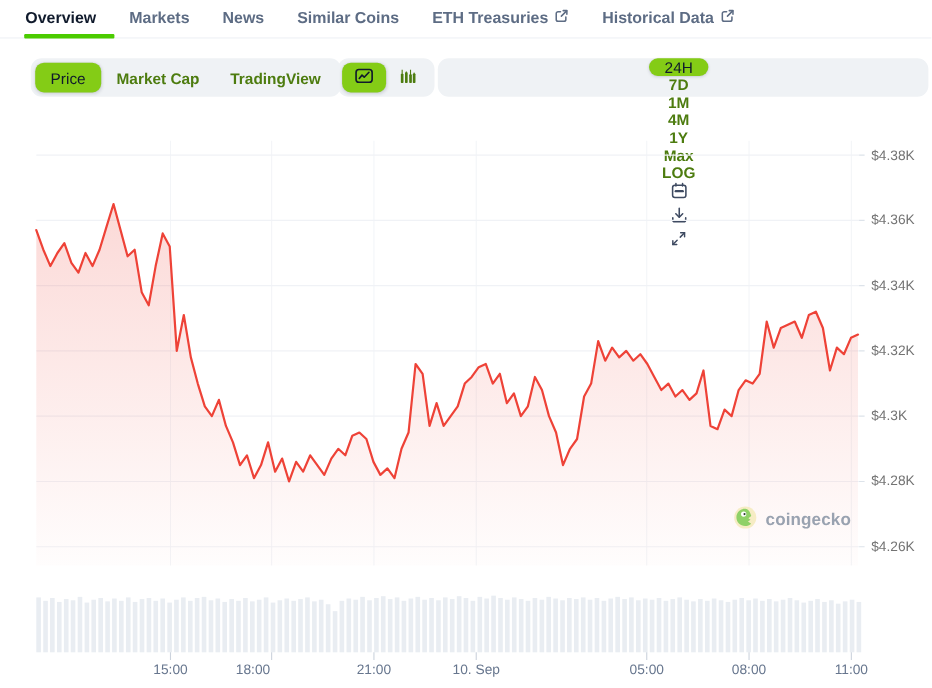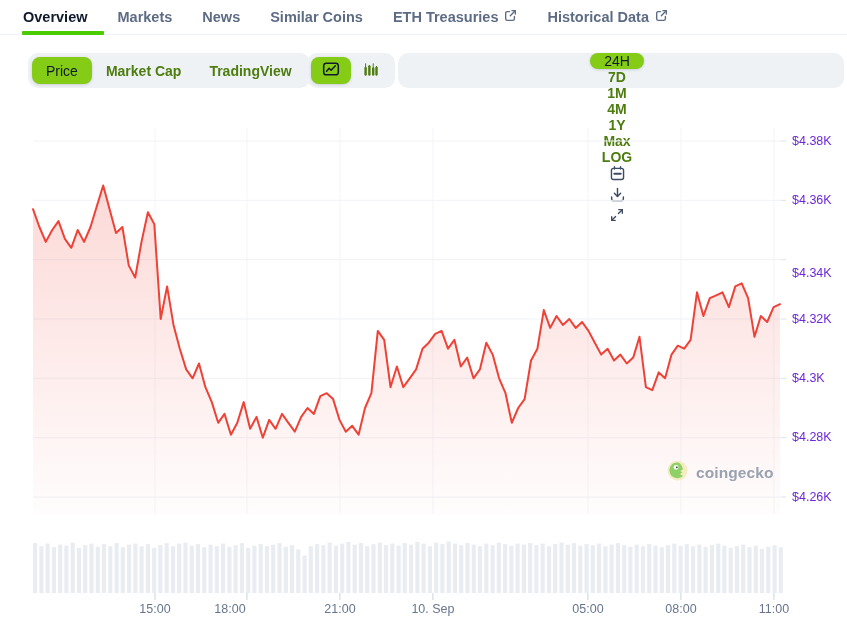--- a/index.html
+++ b/index.html
@@ -26,21 +26,21 @@
   .seg{height:27px;display:flex;align-items:center;padding:0 14px;border-radius:8px;
        font-size:14px;font-weight:600;color:#4d7c0f;cursor:pointer;white-space:nowrap;}
   .seg.icon-seg{padding:0 11px;}
   .seg.active{background:#84cc16;color:#101a2c;font-weight:400;
        box-shadow:0 1px 3px rgba(16,24,40,.14),0 0 0 .5px rgba(16,24,40,.04);}
   .iconbtn{display:flex;align-items:center;padding:0 4px;color:#3e4a61;cursor:pointer;}
 
   
   .chart-area{position:absolute;top:100px;left:0;width:847px;height:525px;}
   #chart-svg{position:absolute;top:0;left:0;}
-  .ylab{position:absolute;left:792px;font-size:12.5px;color:#6d28d9;line-height:15px;}
+  .ylab{position:absolute;left:792px;font-size:12.5px;color:#737373;line-height:15px;}
   .xlab{position:absolute;top:502px;transform:translateX(-50%);font-size:12.5px;color:#67768e;white-space:nowrap;}
   .watermark{position:absolute;left:666px;top:359px;display:flex;align-items:center;gap:7px;justify-content:space-between;}
   .wm-text{font-size:15.5px;font-weight:700;color:#99a2b0;letter-spacing:.1px;}
 </style>
 </head>
 <body>
 
 <div class="page">
 
   <nav class="nav">
@@ -316,20 +316,20 @@
     </div>
   <div class="xlab" style="left: 154.985px;">15:00</div>
       <div class="xlab" style="left: 230px;">18:00</div>
       <div class="xlab" style="left: 339.942px;">21:00</div>
       <div class="xlab" style="left: 432.944px;">10. Sep</div>
       <div class="xlab" style="left: 587.946px;">05:00</div>
       <div class="xlab" style="left: 680.948px;">08:00</div>
       <div class="xlab" style="left: 773.949px;">11:00</div>
       <div class="ylab" style="top: 33.5px;">$4.38K</div>
       <div class="ylab" style="top: 92.8333px;">$4.36K</div>
-      <div class="ylab" style="top: 166px;">$4.34K</div>
+      <div class="ylab" style="top: 153px;">$4.34K</div>
       <div class="ylab" style="top: 211.5px;">$4.32K</div>
       <div class="ylab" style="top: 270.833px;">$4.3K</div>
       <div class="ylab" style="top: 330.167px;">$4.28K</div>
       <div class="ylab" style="top: 389.5px;">$4.26K</div>
     </div>
 
 </div>
 
 </body></html>

